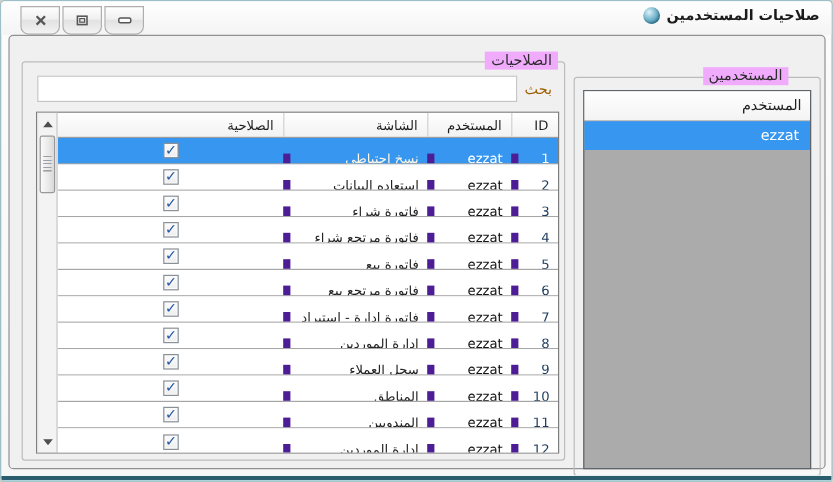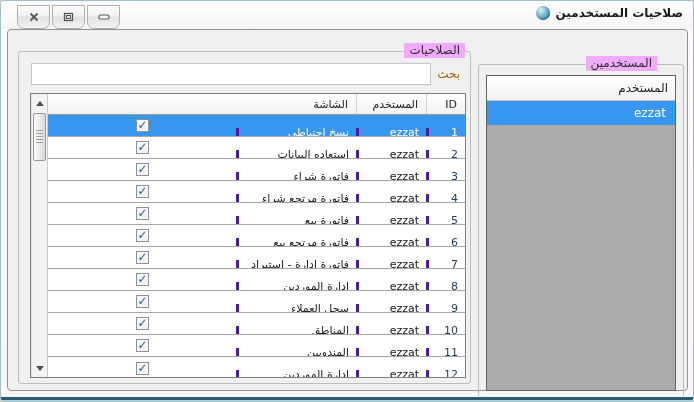--- a/index.html
+++ b/index.html
@@ -98,21 +98,21 @@
   .row {
     display:grid; grid-template-columns:39px 70px 120px 1fr;
     height:22px; flex:0 0 22px; background:#ffffff;
     border-bottom:1px solid #a6a6a6;
   }
   .row:last-child { border-bottom:none; }
   .cell {
     display:flex; align-items:center; padding:0 7px;
     font-size:11px; color:#222; white-space:nowrap; overflow:hidden;
   }
-  .cell:not(:last-child) { border-left:3px solid #4c1d95;margin-top:13px; }
+  .cell:not(:last-child) { border-left:6px solid #4c1d95;margin-top:13px; }
   .cell.id { color:#1c3a5f; }
   .cell.user { color:#141414; direction:ltr; justify-content:flex-end; }
   .cell.perm { justify-content:center; }
   .row.selected { background:#3797f0; }
   .row.selected .cell { color:#ffffff; }
   .row.selected .cell.screen { color:#fdf7e3; }
   .row.selected .cell.id { color:#ffffff; }
   .cbx {
     position:relative; width:13px; height:13px;
     border:1px solid #8a9097; background:linear-gradient(#fdfdfd,#ededed);
@@ -196,20 +196,21 @@
           <div class="sb-arrow down">
               <span class="tri-down"></span>
             </div>
         </div>
 
         <div class="grid">
           <div class="header-row">
             <div class="header-cell">ID</div>
             <div class="header-cell">المستخدم</div>
             <div class="header-cell">الشاشة</div>
+            <div class="header-cell">الصلاحية</div>
           </div>
           <div id="grid-body">
               <div class="row selected">
                 <div class="cell id">1</div>
                 <div class="cell user">ezzat</div>
                 <div class="cell screen">نسخ إحتياطى</div>
                 <div class="cell perm">
                   <span class="cbx checked"></span>
                 </div>
               </div>

